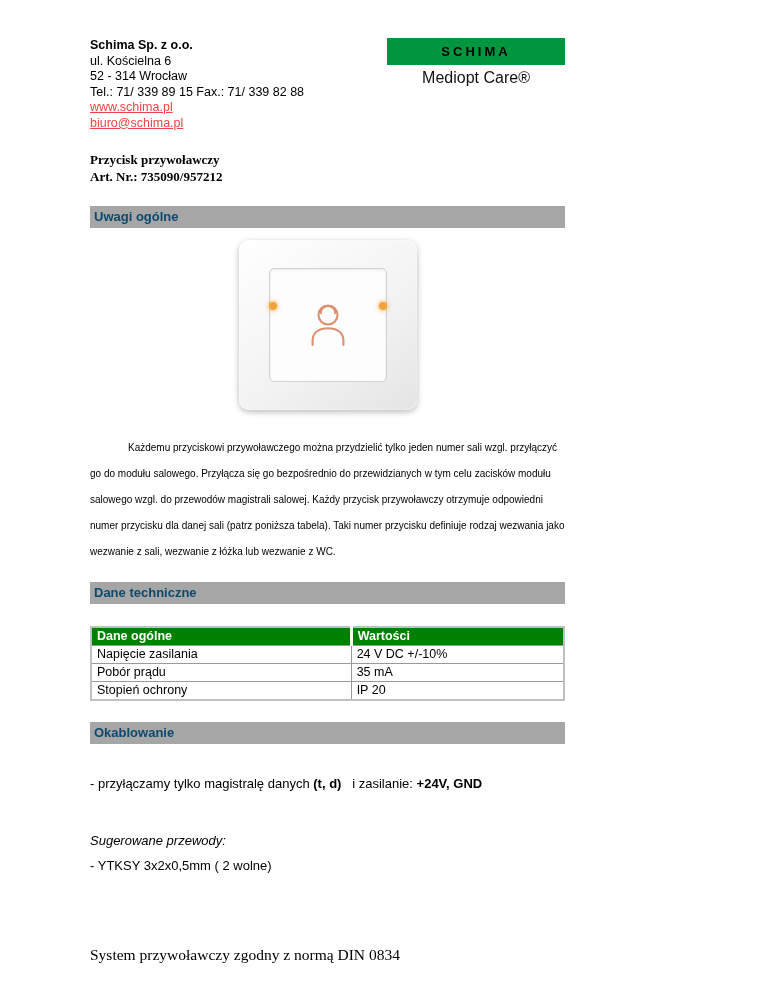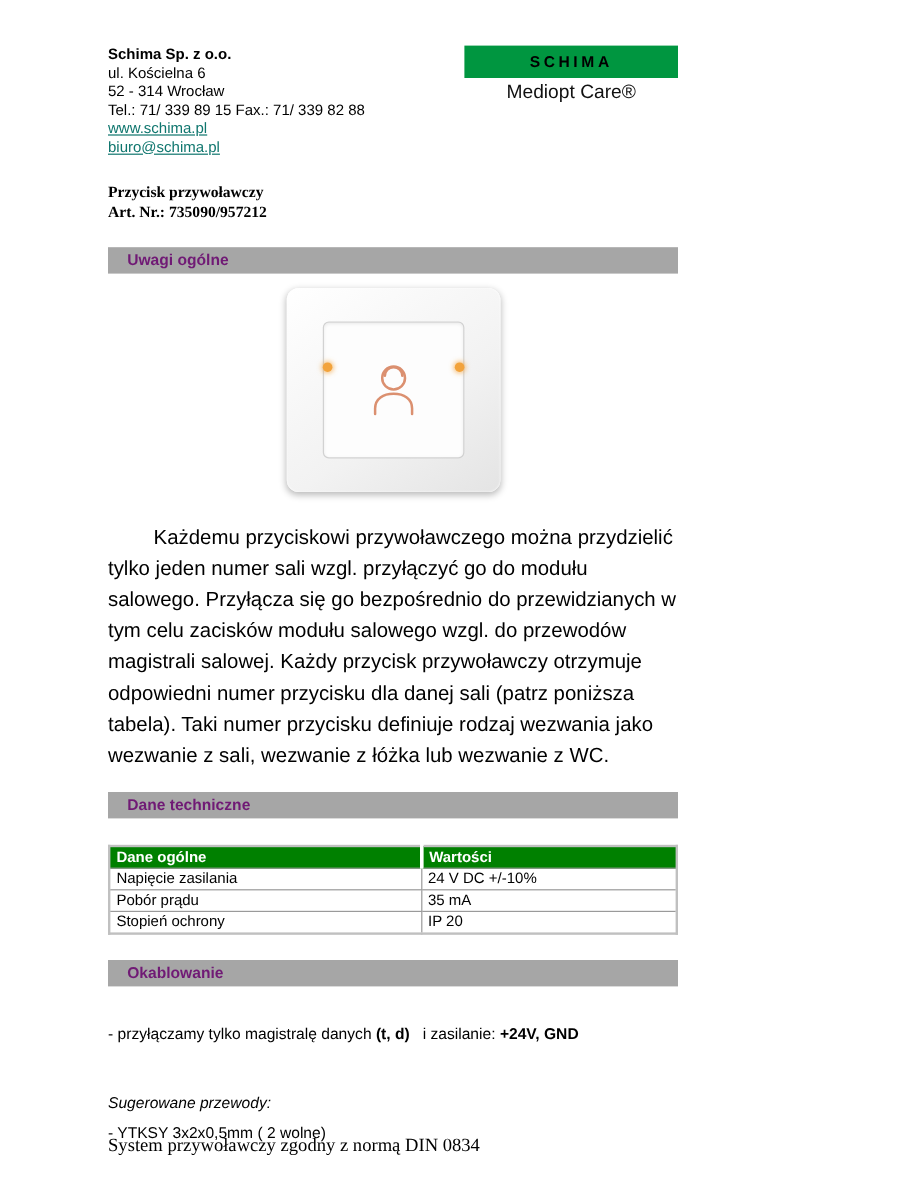--- a/index.html
+++ b/index.html
@@ -12,21 +12,21 @@
     height: 994px;
     background: #ffffff;
     padding: 38px 83px 0 90px;
     overflow: hidden;
   }
 
   
   .header-row { display: flex; justify-content: space-between; align-items: flex-start; }
   .company { font-size: 12.5px; line-height: 15.5px; }
   .company .name { font-weight: bold; }
-  .company a { color: #0f766e; text-decoration: underline; cursor: pointer; }
+  .company a { color: #ef4444; text-decoration: underline; cursor: pointer; }
 
   .logo-block { width: 178px; text-align: center; }
   .logo-box {
     background: #009640;
     color: #000000;
     font-weight: bold;
     font-size: 13px;
     letter-spacing: 3px;
     line-height: 27px;
     height: 27px;
@@ -37,22 +37,22 @@
   
   .product-block { margin-top: 21px; font-size: 13px; line-height: 16.5px; font-weight: bold; font-family: Liberation Serif, serif; }
 
   
   .section-bar {
     background: #a6a6a6;
     height: 22px;
     line-height: 22px;
     font-size: 13px;
     font-weight: bold;
-    padding-left: 16px;
-    color: #701a75;
+    padding-left: 4px;
+    color: #0c4a6e;
   }
   .bar-1 { margin-top: 21px; }
   .bar-2 { margin-top: 17px; }
   .bar-3 { margin-top: 21px; }
 
   
   .image-wrap { margin-top: 11px; height: 172px; display: flex; justify-content: center; align-items: center; }
   .plate {
     position: relative;
     width: 178px; height: 170px;
@@ -79,21 +79,21 @@
     top: 62px;
     z-index: 2;
   }
   .led-left  { left: 30px; }
   .led-right { right: 30px; }
   .person-svg { width: 58px; height: 58px; }
 
   
   .description {
     margin-top: 24px;
-    font-size: 17px;
+    font-size: 10px;
     line-height: 26px;
     text-indent: 38px;
     text-align: left;
   }
 
   
   .tech-table {
     margin-top: 22px;
     width: 100%;
     border-collapse: collapse;

